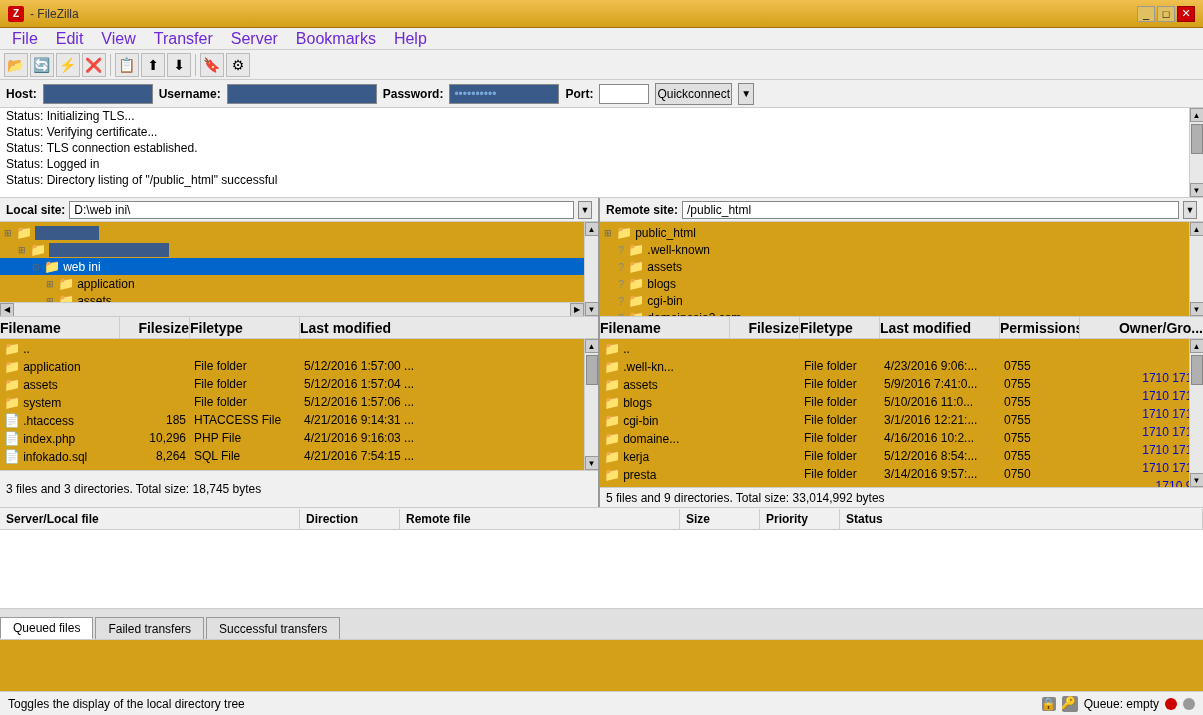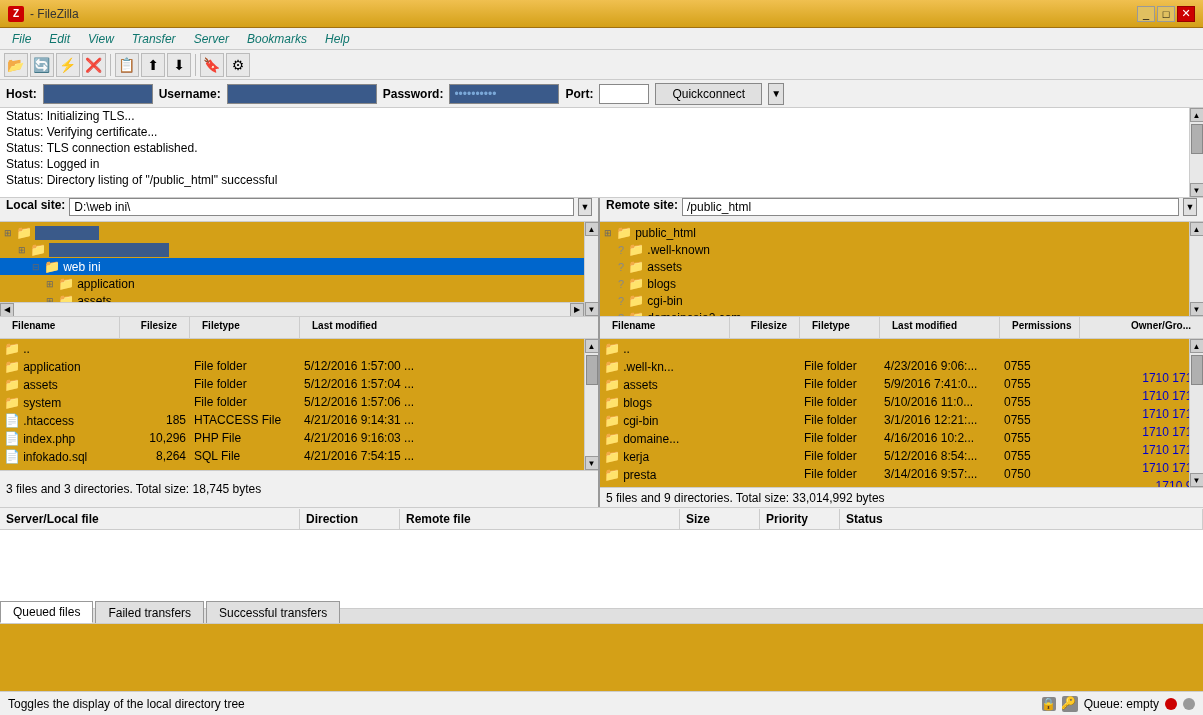--- a/index.html
+++ b/index.html
@@ -25,21 +25,21 @@
     
     .menu-bar {
       background: #f0f0f0;
       height: 22px;
       display: flex;
       align-items: center;
       padding: 0 4px;
       border-bottom: 1px solid #ccc;
       gap: 2px;
     }
-    .menu-item { padding: 2px 8px; font-size: 12px; cursor: pointer; color: #0f766e; font-style: italic; }
+    .menu-item { padding: 2px 8px; font-size: 16px; cursor: pointer; color: #6d28d9; }
 
     
     .toolbar {
       background: #f0f0f0;
       height: 30px;
       display: flex;
       align-items: center;
       padding: 2px 4px;
       border-bottom: 1px solid #ccc;
       gap: 2px;
@@ -65,21 +65,21 @@
     .addr-label { font-size: 12px; font-weight: bold; }
     .addr-input {
       height: 20px; border: 1px solid #888; font-size: 12px;
       padding: 0 4px; background: #3a5a8a; color: #7aa8d8;
     }
     .addr-input.host { width: 110px; }
     .addr-input.username { width: 150px; background: #3a5a8a; color: #eee; }
     .addr-input.password { width: 110px; }
     .addr-input.port { width: 50px; background: white; color: #000; }
     .quickconnect-btn {
-      height: 22px; padding: 0 16px;
+      height: 22px; padding: 0 1px;
       background: #e0e0e0; border: 1px solid #888;
       cursor: pointer; font-size: 12px;
     }
     .quickconnect-arrow {
       width: 16px; height: 22px;
       background: #e0e0e0; border: 1px solid #888;
       cursor: pointer; display: flex; align-items: center; justify-content: center;
       font-size: 10px;
     }
 
@@ -91,21 +91,21 @@
       overflow: hidden;
       position: relative;
     }
     .status-line { padding: 1px 6px; font-size: 12px; color: #000; }
     .status-line .label { color: #000; }
 
     .site-header {
       background: #f0f0f0;
       height: 24px;
       display: flex;
-      align-items: flex-start;
+      align-items: center;
       padding: 0 6px;
       border-bottom: 1px solid #ccc;
       gap: 4px;
     }
     .site-label { font-size: 12px; font-weight: bold; }
     .site-path-input {
       flex: 1; height: 18px;
       border: 1px solid #888; font-size: 12px;
       padding: 0 4px;
     }
@@ -135,21 +135,21 @@
     .tree-icon { font-size: 13px; margin-right: 3px; }
     .tree-expand { font-size: 9px; margin-right: 2px; color: #666; width: 10px; }
 
     
     .file-list-area { flex: 1; overflow: hidden; position: relative; }
     .file-list-header {
       display: flex; background: #e8e8e8;
       border-bottom: 1px solid #ccc; height: 22px;
     }
     .file-col-header {
-      padding: 3px 12px; font-size: 10px; font-weight: bold;
+      padding: 3px 0; font-size: 14px; font-weight: bold;
       border-right: 1px solid #ccc; cursor: pointer; white-space: nowrap;
       overflow: hidden;
     }
     .file-col-header:last-child { flex: 1; border-right: none; }
     .file-row {
       display: flex; align-items: center;
       height: 18px; cursor: pointer; white-space: nowrap;
     }
     .file-cell {
       padding: 1px 4px; font-size: 12px;
@@ -163,21 +163,21 @@
     .queue-col {
       padding: 3px 6px; font-size: 12px; font-weight: bold;
       border-right: 1px solid #ccc; white-space: nowrap;
     }
     .queue-content { flex: 1; background: white; height: 60px; }
 
     
     .bottom-tabs {
       display: flex; background: #e0e0e0;
       border-top: 1px solid #ccc; border-bottom: 1px solid #ccc;
-      height: 16px; align-items: flex-end; text-align: center;
+      height: 32px; align-items: flex-end; text-align: center;
     }
     .bottom-tab {
       padding: 3px 12px; font-size: 12px;
       background: #e0e0e0; border: 1px solid #999;
       border-bottom: none; cursor: pointer;
       margin-right: 2px; height: 22px; display: flex; align-items: center;
     }
     .bottom-tab.active { background: white; border-bottom: 1px solid white; }
 
     

